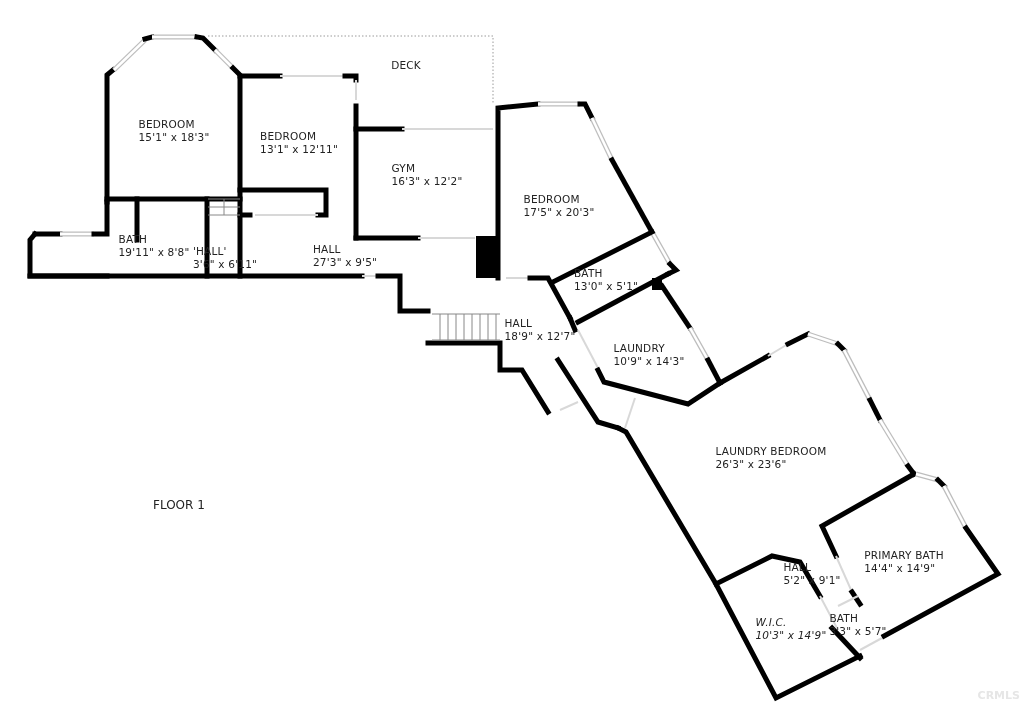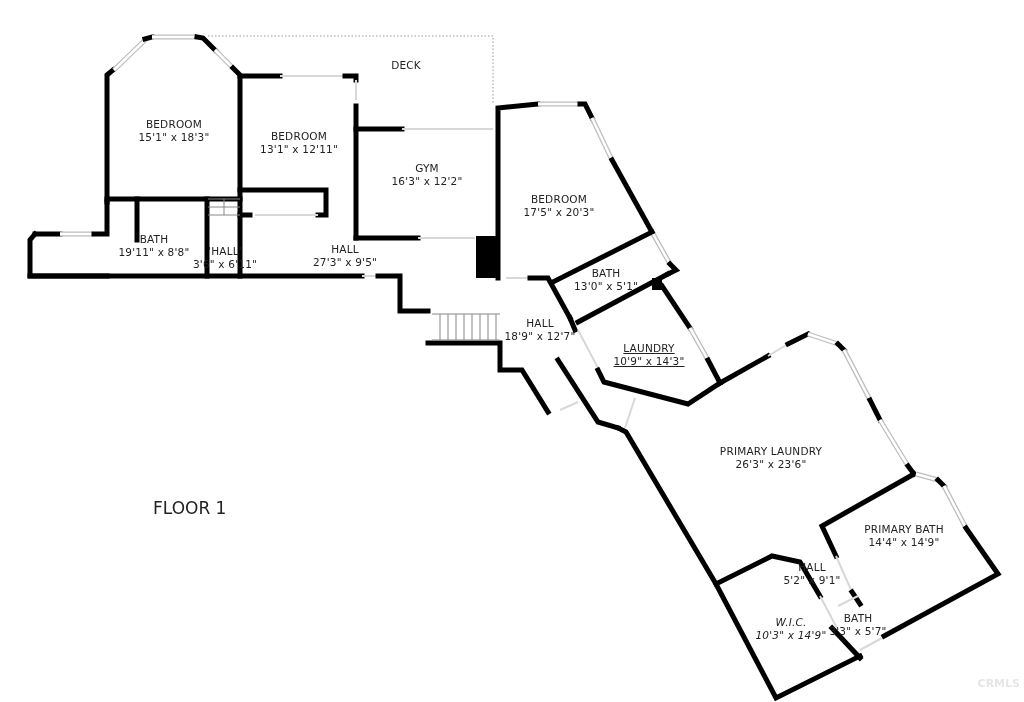--- a/index.html
+++ b/index.html
@@ -5,24 +5,24 @@
     html, body { margin: 0; padding: 0; background: #ffffff; }
     body { width: 1024px; height: 702px; overflow: hidden; position: relative; font-family: "DejaVu Sans", sans-serif; }
     #plan { position: absolute; left: 0; top: 0; width: 1024px; height: 702px; }
     .wall { stroke: #000; stroke-width: 5; fill: none; stroke-linecap: square; stroke-linejoin: miter; }
     .win { stroke: #bdbdbd; stroke-width: 5; fill: none; }
     .win-in { stroke: #ffffff; stroke-width: 2.5; fill: none; }
     .door { stroke: #d8d8d8; stroke-width: 2; fill: none; }
     .dotted { stroke: #9a9a9a; stroke-width: 1; stroke-dasharray: 1.5 2; fill: none; }
     .stair { stroke: #888; stroke-width: 1; fill: none; }
     .block { fill: #000; }
-    .label { position: absolute; text-align: center; font-size: 10.5px; line-height: 13px; color: #222; white-space: nowrap; transform: translateX(-50%); letter-spacing: 0.2px; }
+    .label { position: absolute; font-size: 10.5px; line-height: 13px; color: #222; white-space: nowrap; transform: translateX(-50%); letter-spacing: 0.2px; }
     .label .n, .label .d { display: block; }
-    .floor-label { position: absolute; left: 153px; top: 498px; font-size: 17px; color: #222; }
-    .watermark { position: absolute; right: 4px; bottom: 12px; font-size: 11px; font-weight: bold; color: #e6e6e6; }
+    .floor-label { position: absolute; left: 153px; top: 498px; font-size: 12px; color: #222; }
+    .watermark { position: absolute; right: 4px; bottom: 0; font-size: 11px; font-weight: bold; color: #e6e6e6; }
   </style>
 </head>
 <body>
 
 <svg id="plan" viewBox="0 0 1024 702" xmlns="http://www.w3.org/2000/svg">
 
   <g>
     <path class="dotted" d="M208 36 L493 36 L493 104"></path>
   </g>
 
@@ -170,29 +170,29 @@
     <span class="d">27'3" x 9'5"</span>
   </div>
   <div class="label" style="left:606px;top:267px;">
     <span class="n">BATH</span>
     <span class="d">13'0" x 5'1"</span>
   </div>
   <div class="label" style="left:540px;top:317px;">
     <span class="n">HALL</span>
     <span class="d">18'9" x 12'7"</span>
   </div>
-  <div class="label" style="left:649px;top:342px;text-decoration:underline;">
+  <div class="label" style="left:649px;top:342px;">
     <span class="n">LAUNDRY</span>
     <span class="d">10'9" x 14'3"</span>
   </div>
   <div class="label" style="left:771px;top:445px;">
-    <span class="n">PRIMARY LAUNDRY</span>
+    <span class="n">LAUNDRY BEDROOM</span>
     <span class="d">26'3" x 23'6"</span>
   </div>
-  <div class="label" style="left:904px;top:523px;">
+  <div class="label" style="left:904px;top:549px;">
     <span class="n">PRIMARY BATH</span>
     <span class="d">14'4" x 14'9"</span>
   </div>
   <div class="label" style="left:812px;top:561px;">
     <span class="n">HALL</span>
     <span class="d">5'2" x 9'1"</span>
   </div>
   <div class="label" style="left:791px;top:616px;font-style:italic;">
     <span class="n">W.I.C.</span>
     <span class="d">10'3" x 14'9"</span>

